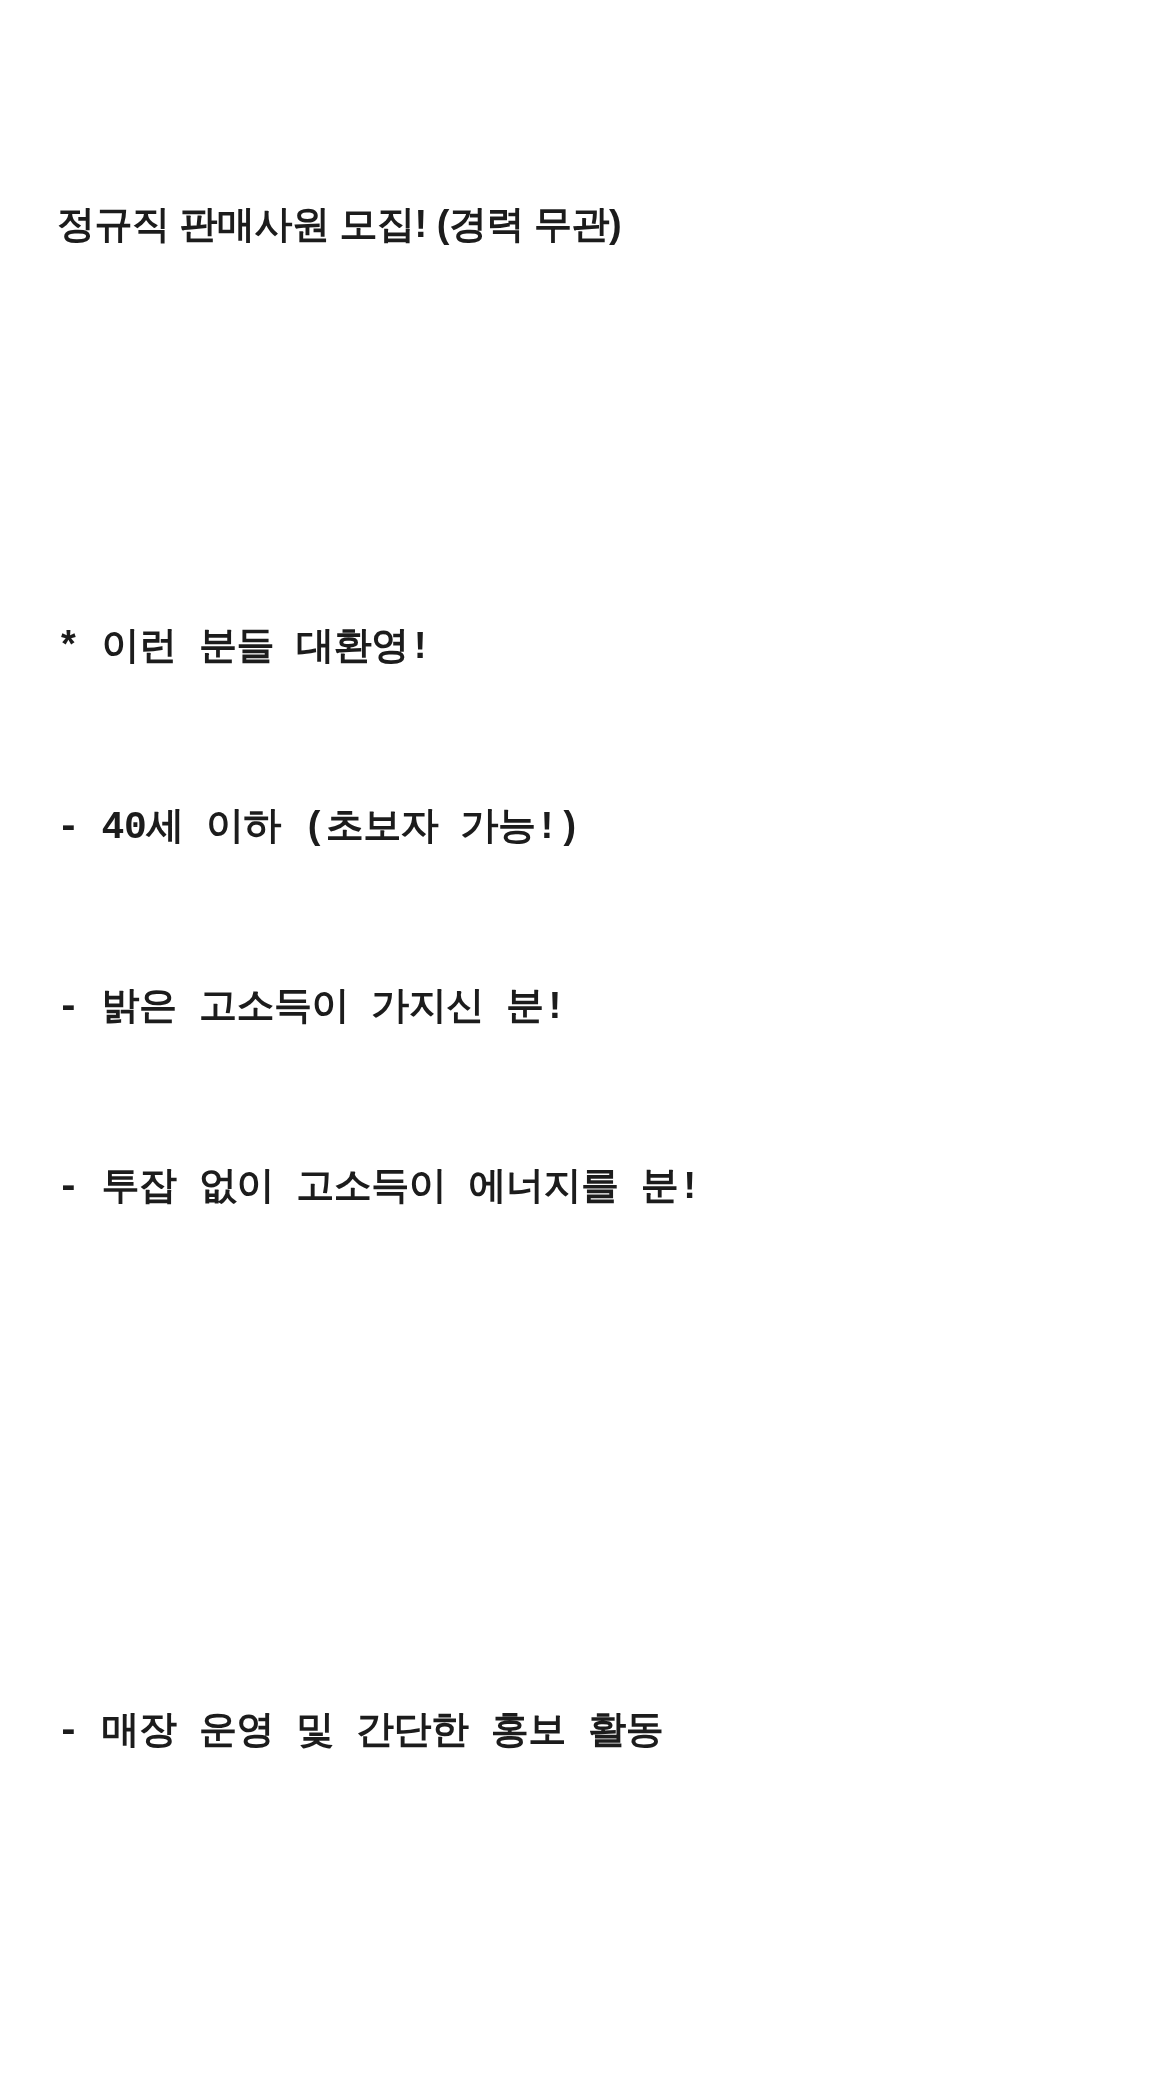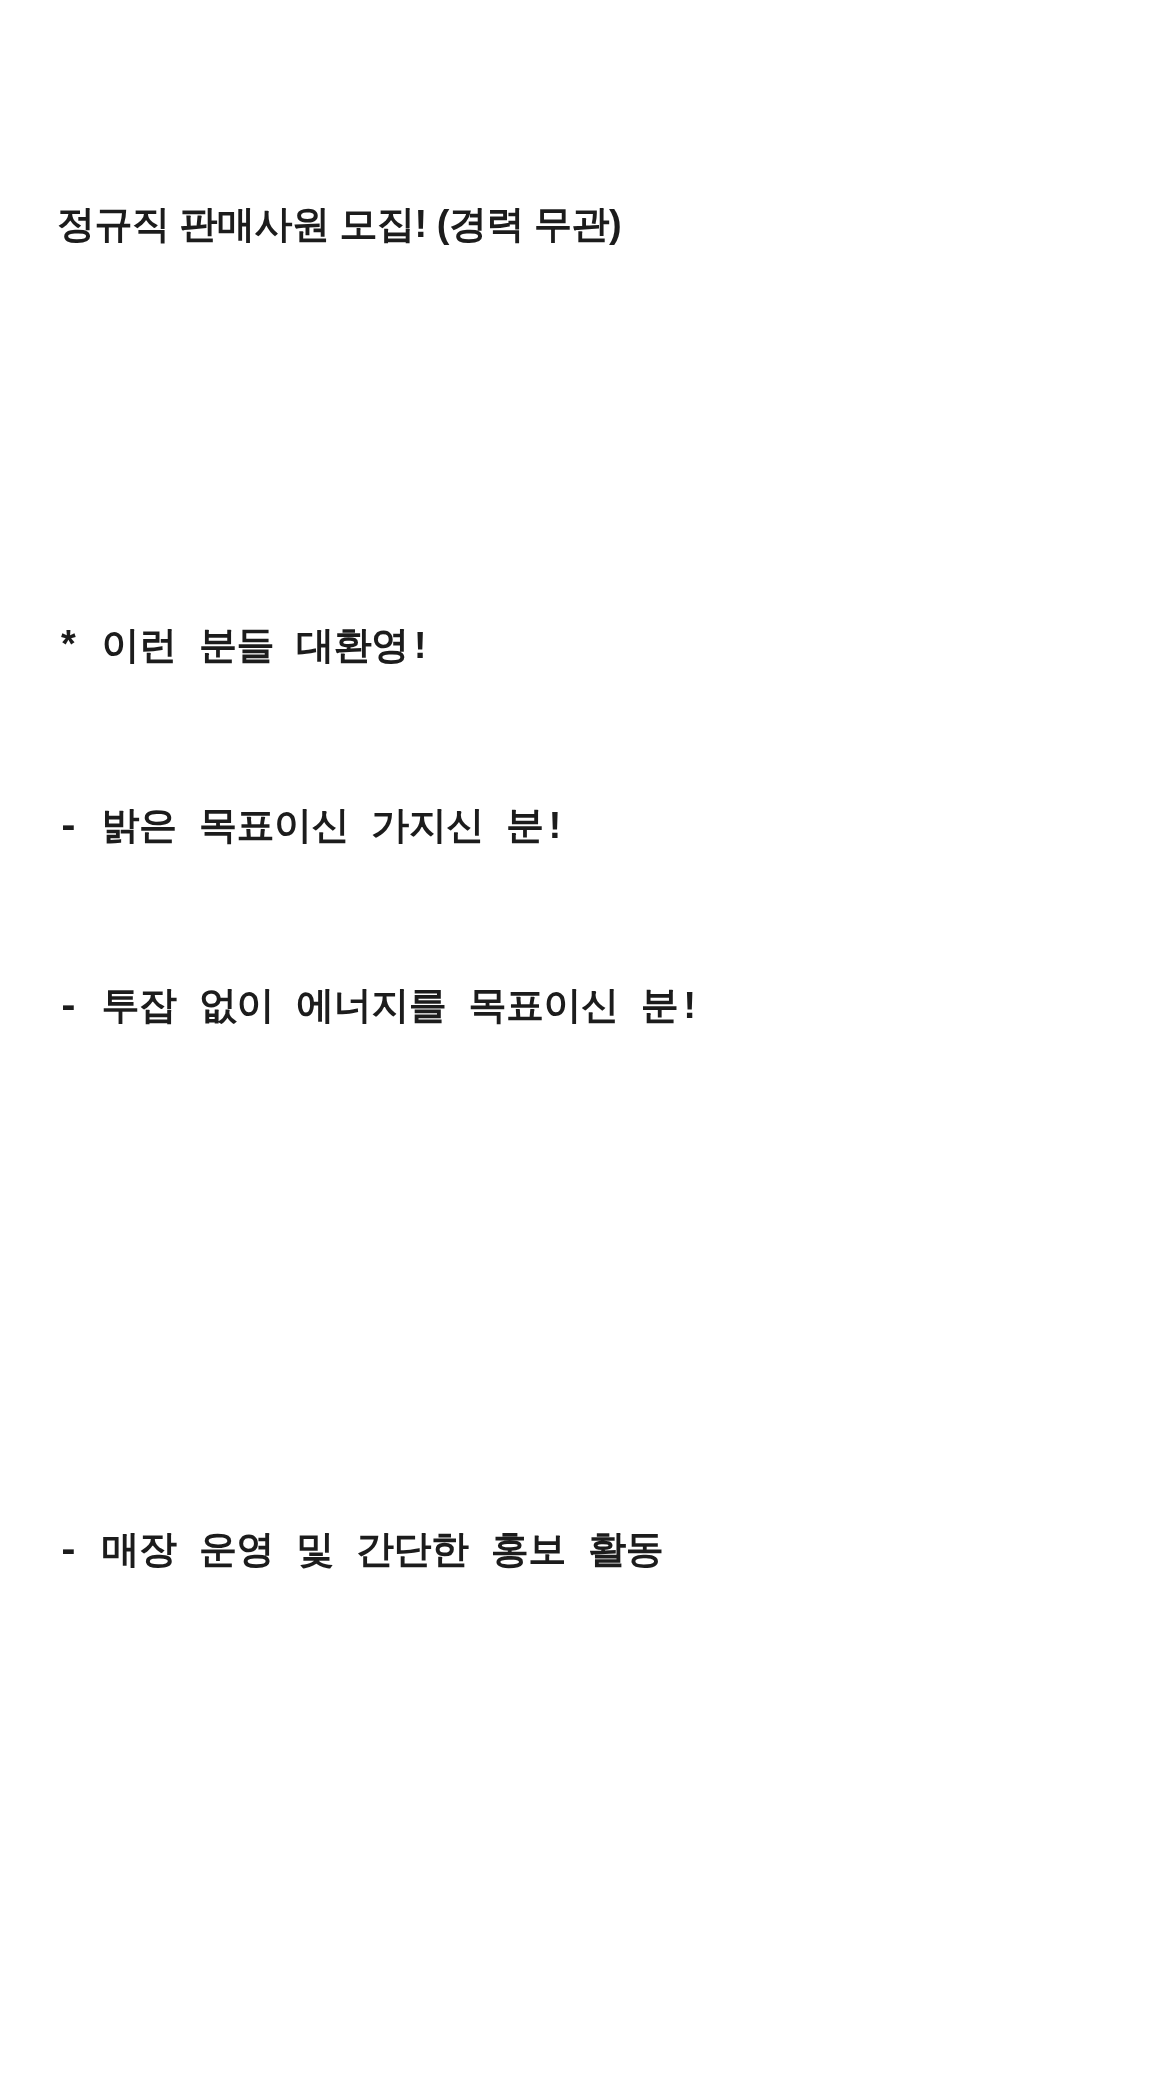--- a/index.html
+++ b/index.html
@@ -36,22 +36,23 @@
 </style>
 </head>
 <body>
 
 <div class="doc">
 
   <div class="line">정규직 판매사원 모집! (경력 무관)</div>
 
   <div class="section">
     <div class="line">* 이런 분들 대환영!</div>
-    <div class="line">- 밝은 목표이신 가지신 분!</div>
-    <div class="line">- 투잡 없이 에너지를 목표이신 분!</div>
+    <div class="line">- 40세 이하 (초보자 가능!)</div>
+    <div class="line">- 밝은 고소득이 가지신 분!</div>
+    <div class="line">- 투잡 없이 고소득이 에너지를 분!</div>
   </div>
 
   <div class="section">
     <div class="line">- 매장 운영 및 간단한 홍보 활동</div>
   </div>
 
   
 
   
 

